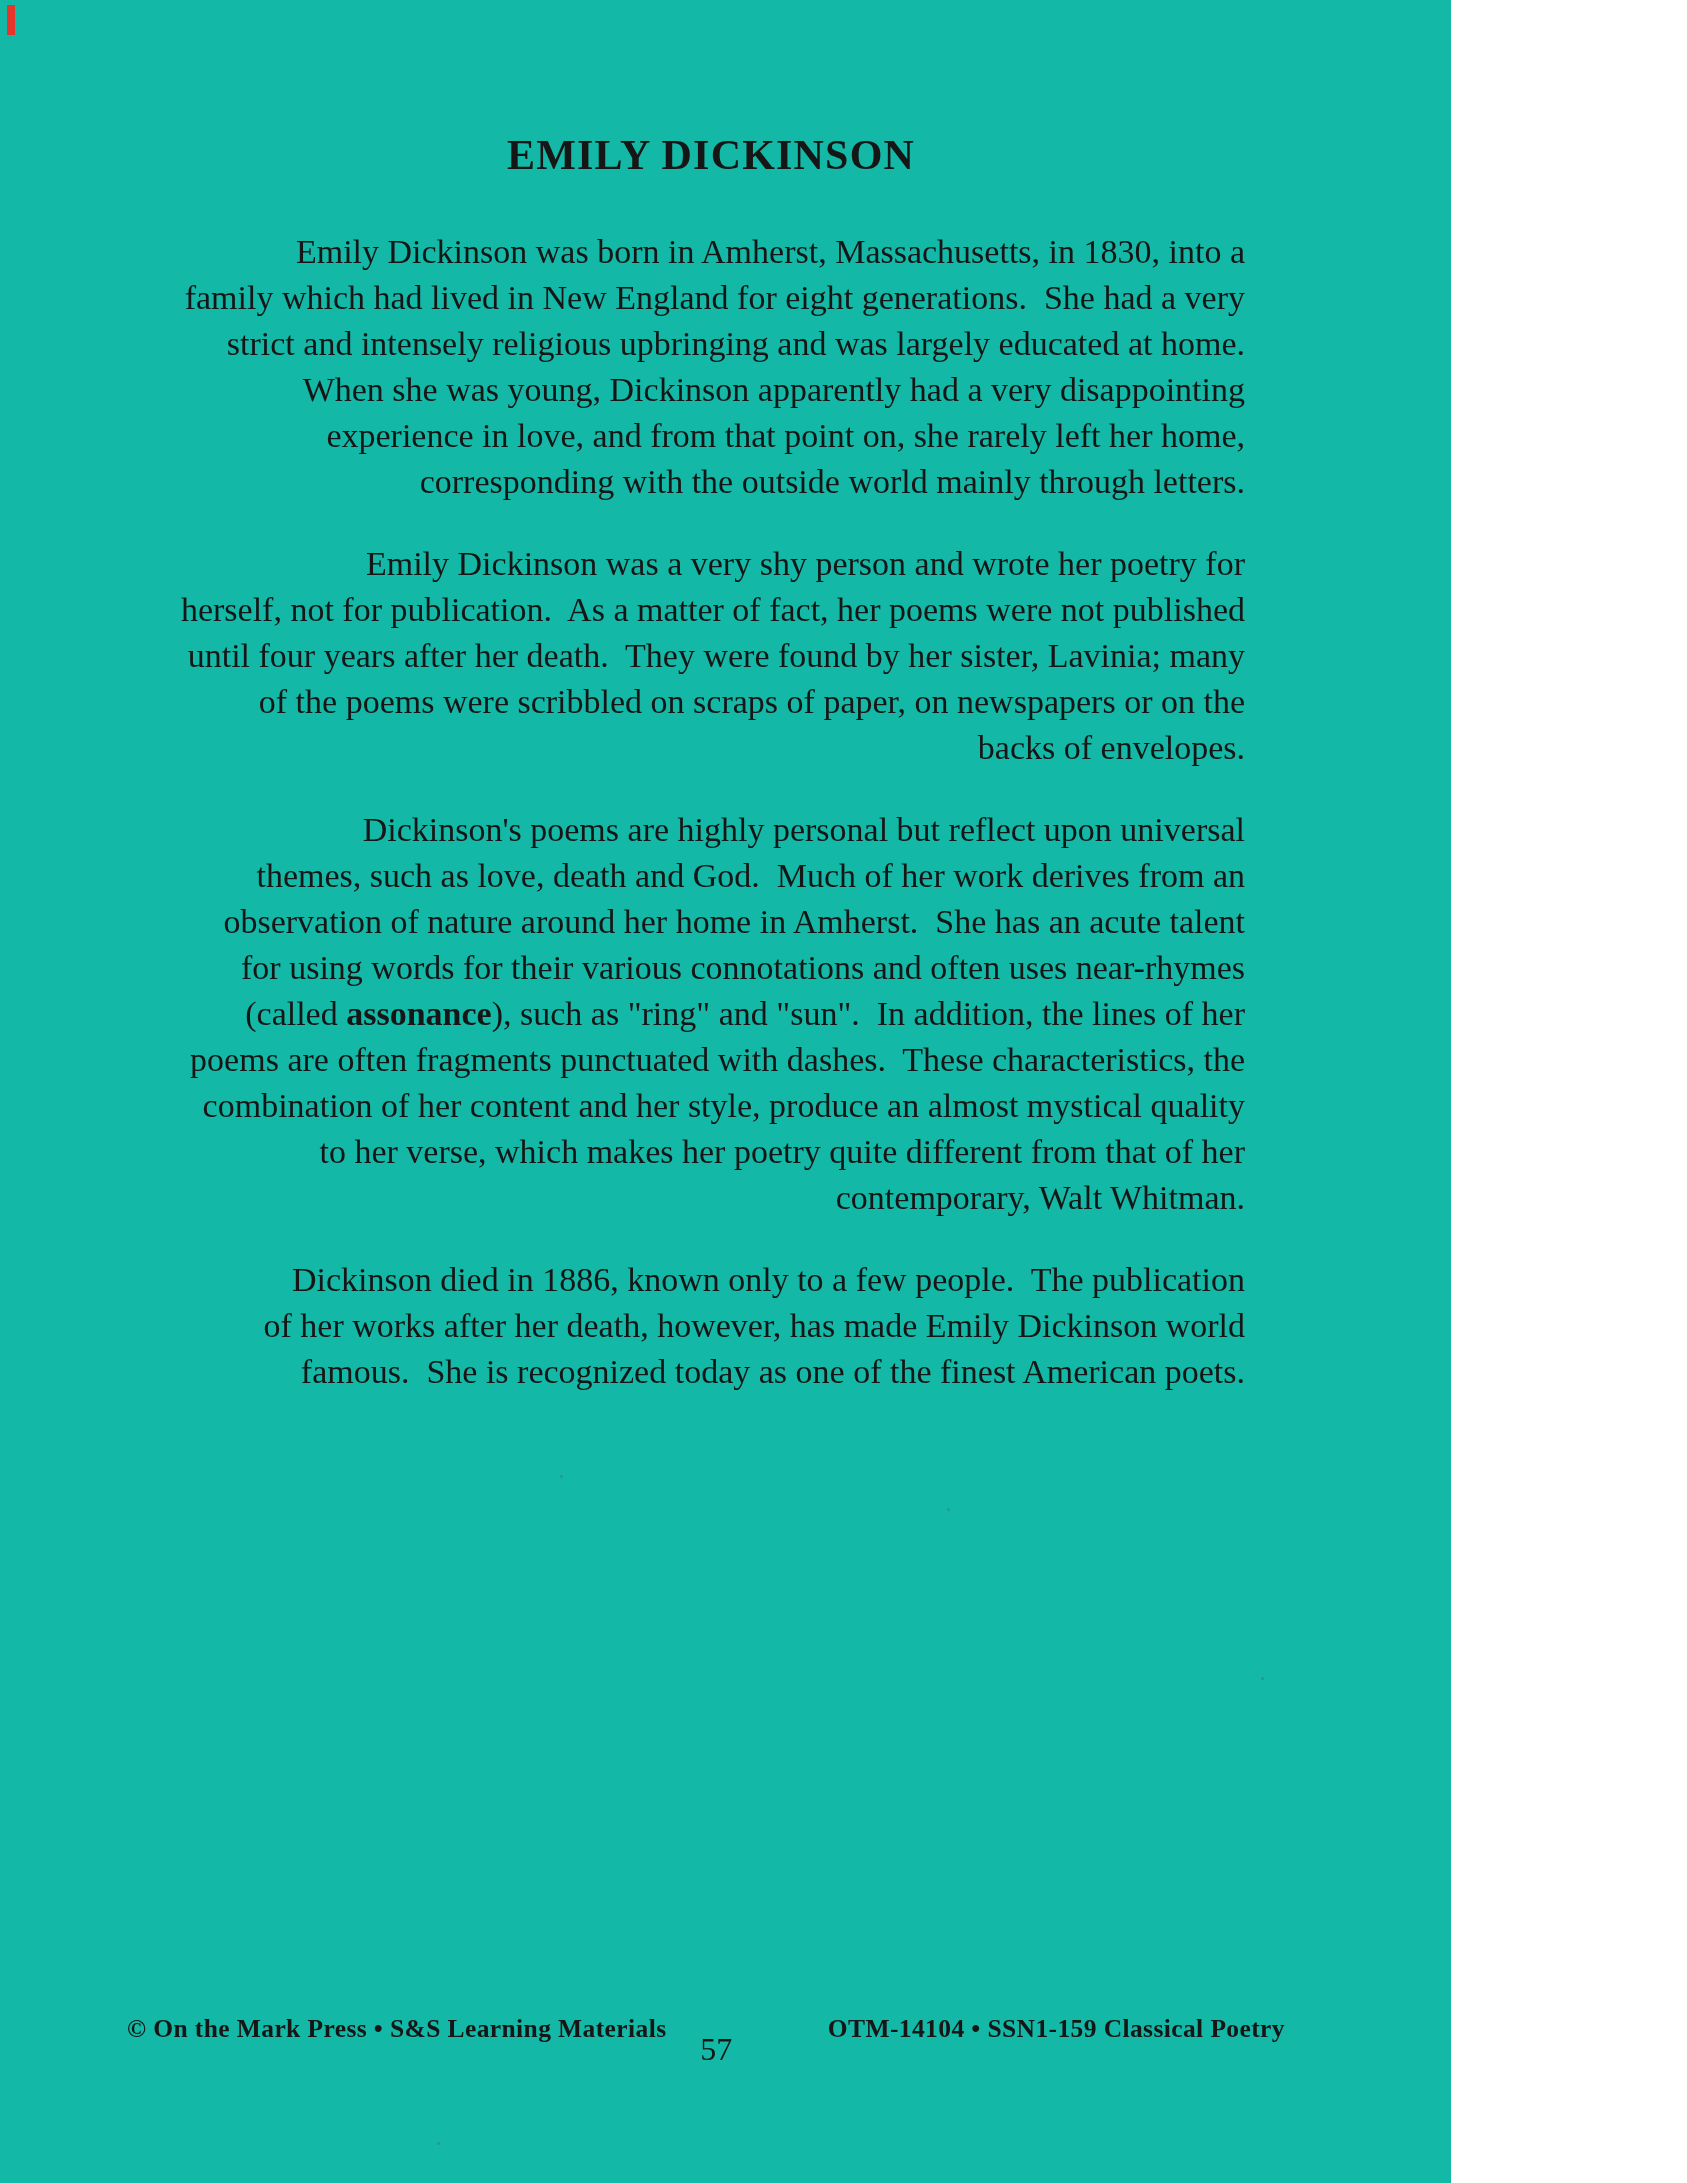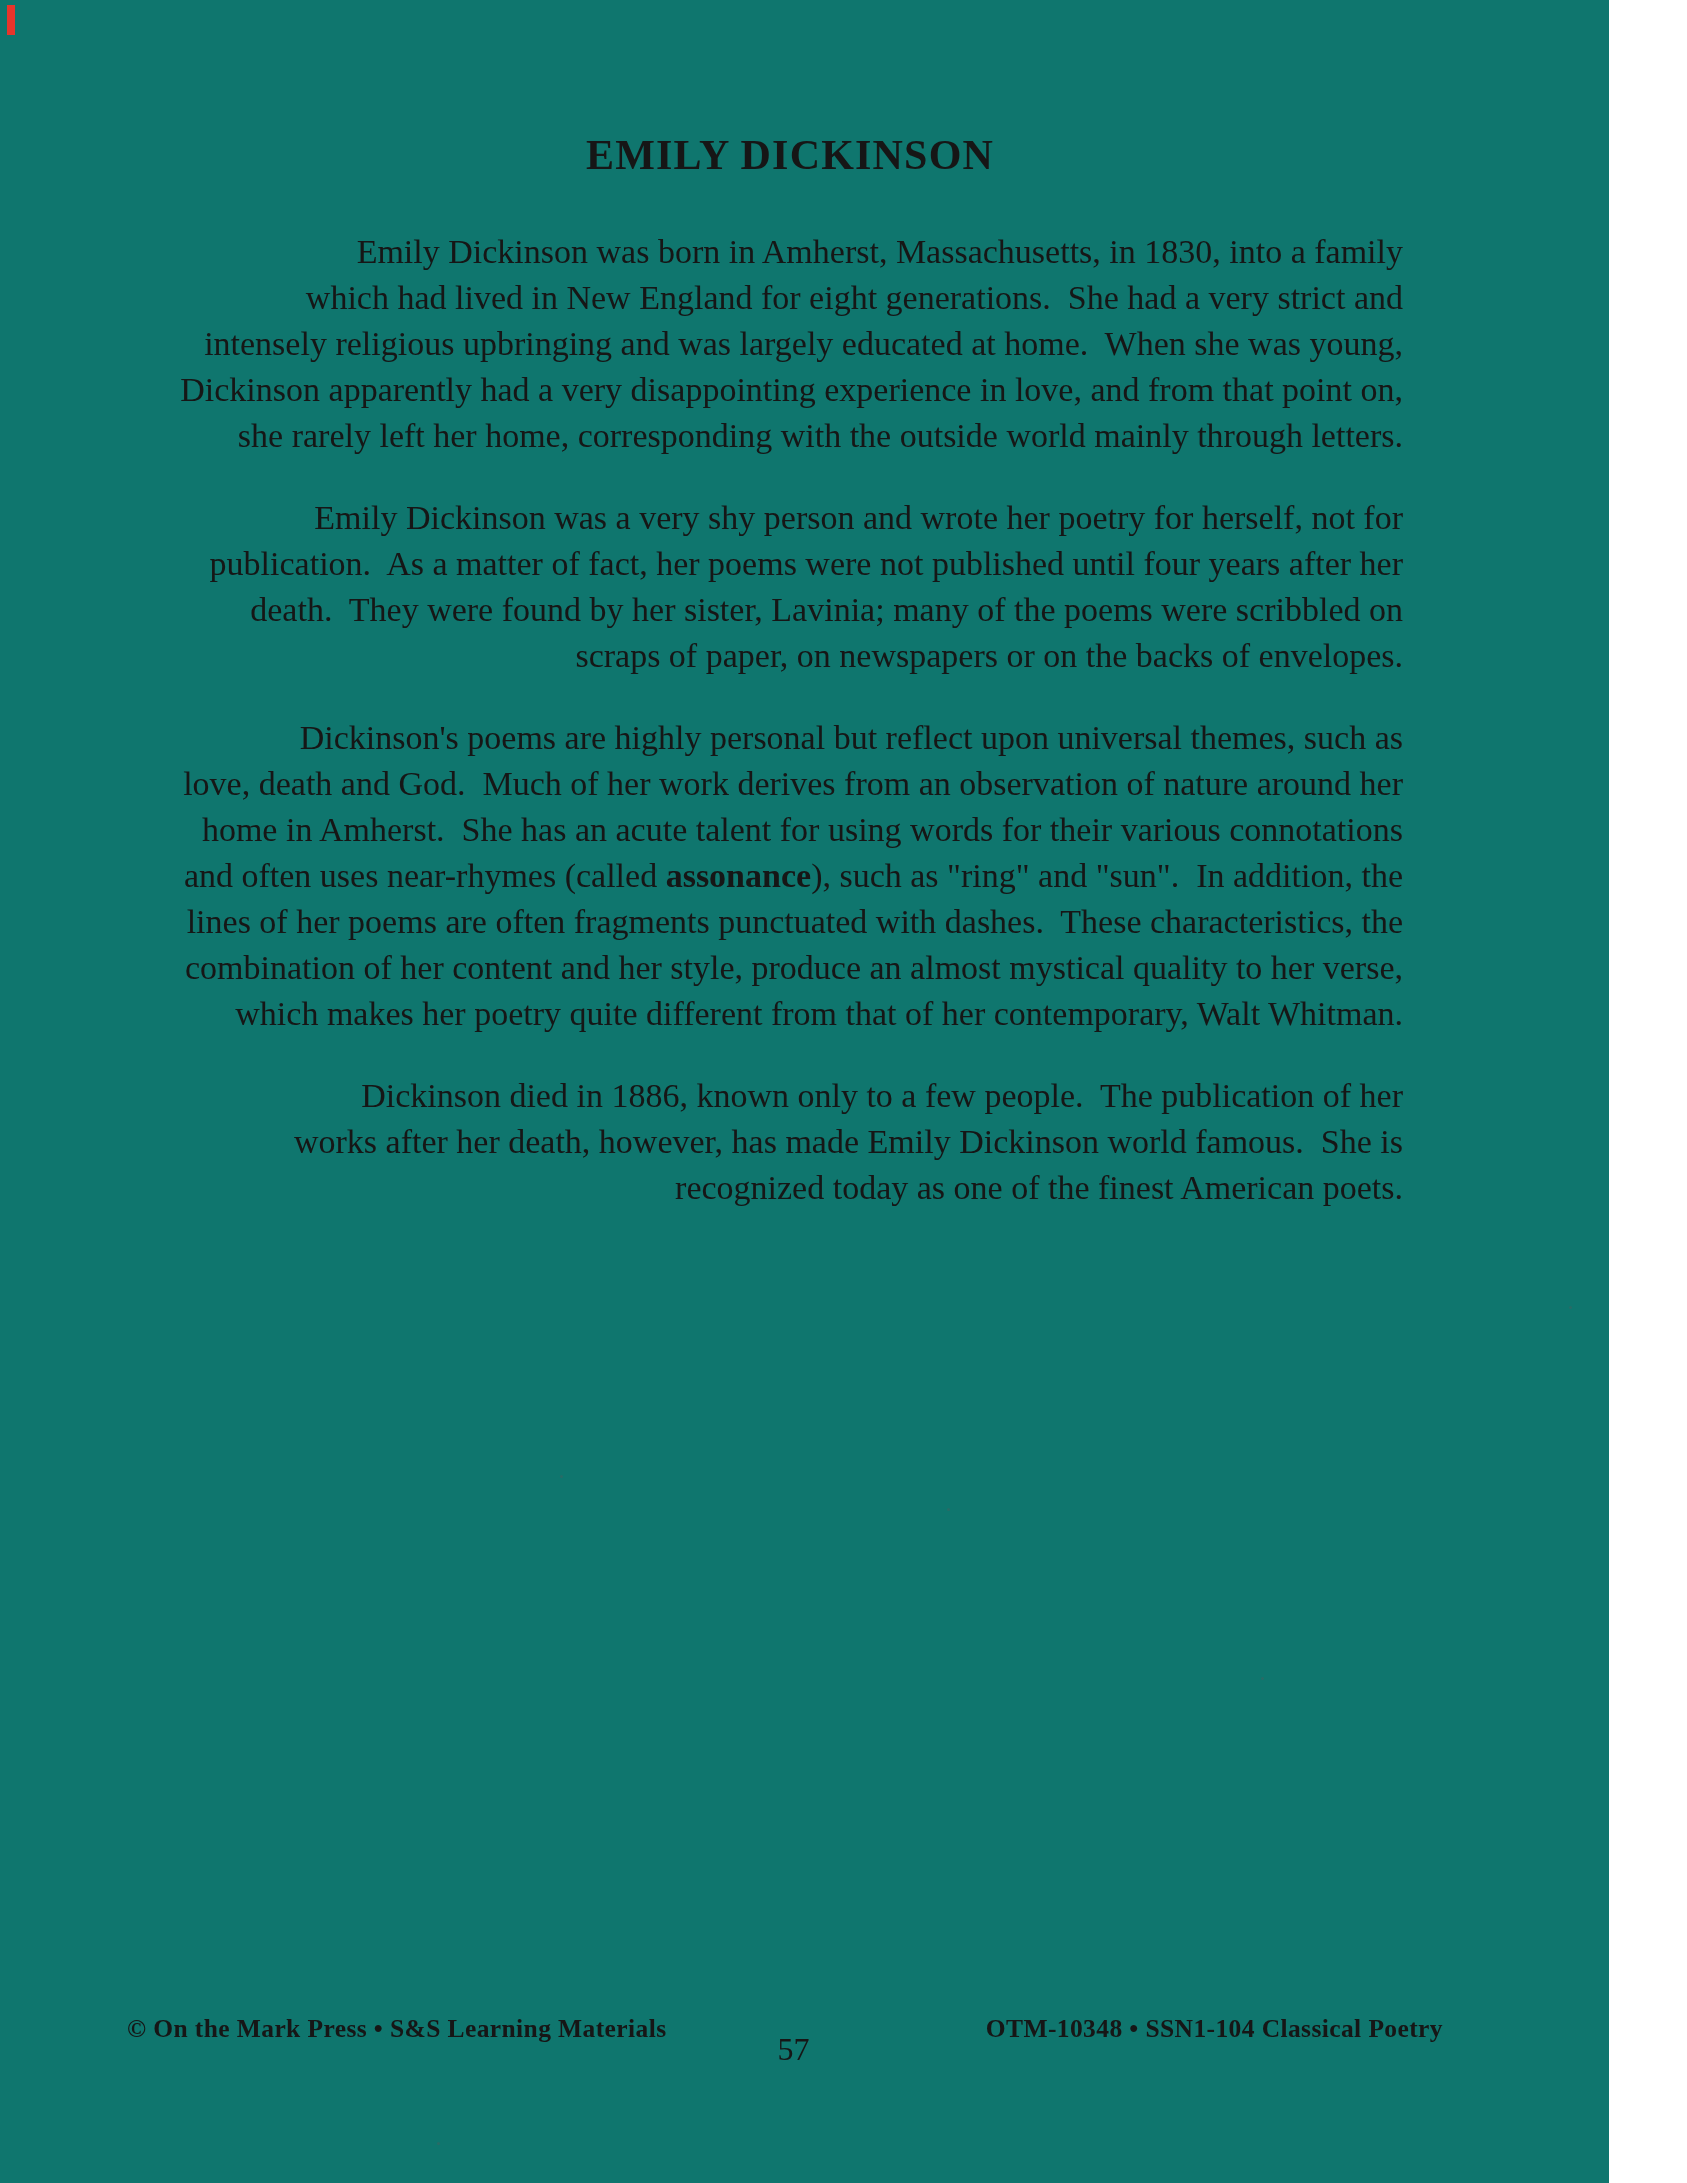--- a/index.html
+++ b/index.html
@@ -2,23 +2,23 @@
 <html style="font-size:13px"><head>
 <meta charset="utf-8">
 <style>
   html, body {
     margin: 0;
     padding: 0;
     background: #ffffff;
   }
   .page {
     position: relative;
-    width: 1609px;
+    width: 1451px;
     height: 2183px;
-    background: #0f766e;
+    background: #14b8a6;
     overflow: hidden;
     font-family: "Liberation Serif", "DejaVu Serif", serif;
     color: #161616;
   }
   .scan-mark {
     position: absolute;
     left: 6.6px;
     top: 5px;
     width: 8.2px;
     height: 30px;
@@ -110,17 +110,17 @@
     <p class="para">Emily Dickinson was a very shy person and wrote her poetry for herself, not for publication.  As a matter of fact, her poems were not published until four years after her death.  They were found by her sister, Lavinia; many of the poems were scribbled on scraps of paper, on newspapers or on the backs of envelopes.</p>
 
     <p class="para"><span>Dickinson's poems are highly personal but reflect upon universal themes, such as love, death and God.  Much of her work derives from an observation of nature around her home in Amherst.  She has an acute talent for using words for their various connotations and often uses near-rhymes (called </span><strong>assonance</strong><span>), such as "ring" and "sun".  In addition, the lines of her poems are often fragments punctuated with dashes.  These characteristics, the combination of her content and her style, produce an almost mystical quality to her verse, which makes her poetry quite different from that of her contemporary, Walt Whitman.</span></p>
 
     <p class="para">Dickinson died in 1886, known only to a few people.  The publication of her works after her death, however, has made Emily Dickinson world famous.  She is recognized today as one of the finest American poets.</p>
   </div>
 
   <div class="footer">
     <span class="footer-left">© On the Mark Press • S&amp;S Learning Materials</span>
     <span class="footer-center">57</span>
-    <span class="footer-right">OTM-10348 • SSN1-104 Classical Poetry</span>
+    <span class="footer-right">OTM-14104 • SSN1-159 Classical Poetry</span>
   </div>
 
 </div>
 
 
 </body></html>

